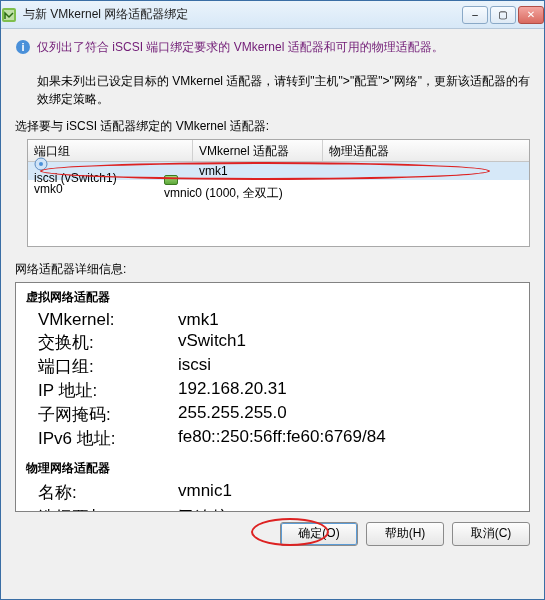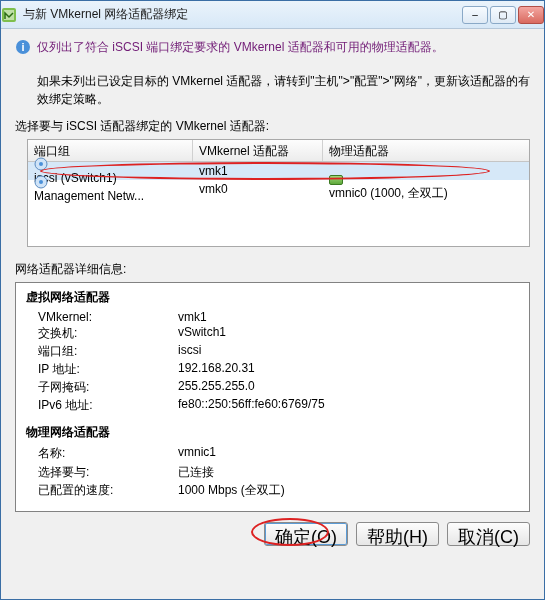--- a/index.html
+++ b/index.html
@@ -138,38 +138,38 @@
     height: 230px;
     overflow: hidden;
   }
   .section-head {
     font-weight: bold;
     margin: 4px 0 4px 0;
   }
   .kv {
     display: flex;
     margin: 1px 0;
-    font-size: 12px;
+    font-size: 17px;
   }
   .kv .k { width: 140px; margin-left: 12px; }
   .kv .v { flex: 1; }
   .button-row {
     display: flex;
     justify-content: flex-end;
     gap: 8px;
     padding: 10px 0 4px 0;
     position: relative;
   }
   .btn {
     min-width: 78px;
     height: 24px;
     background: linear-gradient(#fdfdfd,#e6e6e6);
     border: 1px solid #8b8b8b;
     border-radius: 3px;
-    font-size: 18px;
+    font-size: 12px;
     padding: 2px 10px;
     cursor: default;
   }
   .btn.default {
     box-shadow: 0 0 0 1px #5b9bd5 inset;
   }
 </style>
 </head>
 <body>
 
@@ -218,29 +218,20 @@
                 <circle cx="7" cy="7" r="2" fill="#4a90d9"></circle>
               </svg>
           </span>
           <span>iscsi (vSwitch1)</span>
         </div>
         <div class="td col2">
             <span>vmk1</span>
           </div>
       </div>
       <div class="trow">
-        <div class="td col1">
-          <span class="row-icon">
-            <svg viewBox="0 0 14 14">
-                <circle cx="7" cy="7" r="6" fill="#cfe3f7" stroke="#5a8bc0"></circle>
-                <circle cx="7" cy="7" r="2" fill="#4a90d9"></circle>
-              </svg>
-          </span>
-          <span>Management Netw...</span>
-        </div>
         <div class="td col2">
             <span>vmk0</span>
           </div>
         <div class="td col3">
           <span class="nic-icon"></span>
           <span>vmnic0 (1000, 全双工)</span>
         </div>
       </div>
       <div class="annot-ellipse" style="left:12px; top:22px; width:450px; height:18px;"></div>
     </div>
@@ -264,21 +255,21 @@
       <div class="kv">
           <span class="k">IP 地址:</span>
           <span class="v">192.168.20.31</span>
         </div>
       <div class="kv">
           <span class="k">子网掩码:</span>
           <span class="v">255.255.255.0</span>
         </div>
       <div class="kv">
           <span class="k">IPv6 地址:</span>
-          <span class="v">fe80::250:56ff:fe60:6769/75</span>
+          <span class="v">fe80::250:56ff:fe60:6769/84</span>
         </div>
 
       <div class="section-head" style="margin-top:10px;">物理网络适配器</div>
       <div class="kv">
           <span class="k">名称:</span>
           <span class="v">vmnic1</span>
         </div>
       <div class="kv">
         </div>
       <div class="kv">

